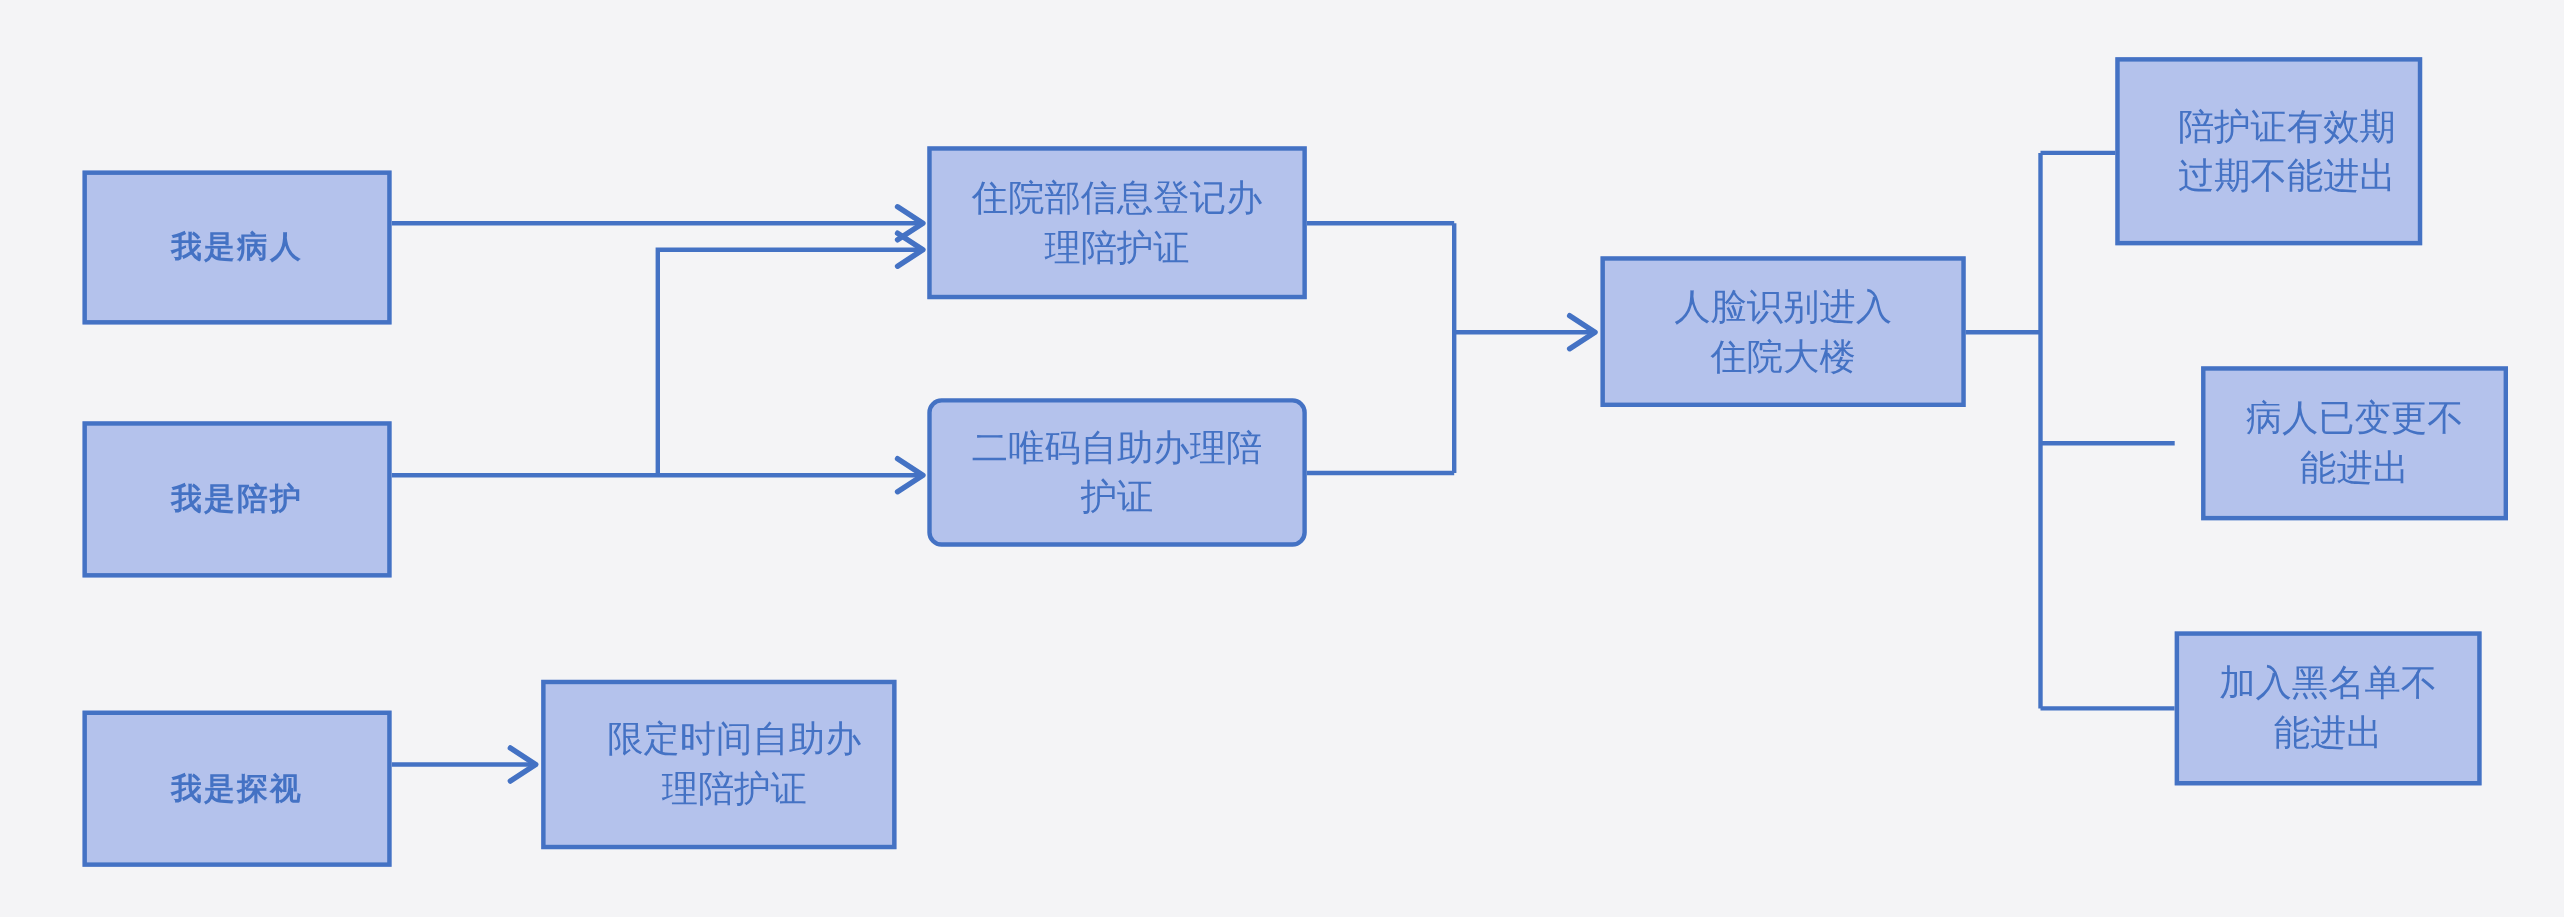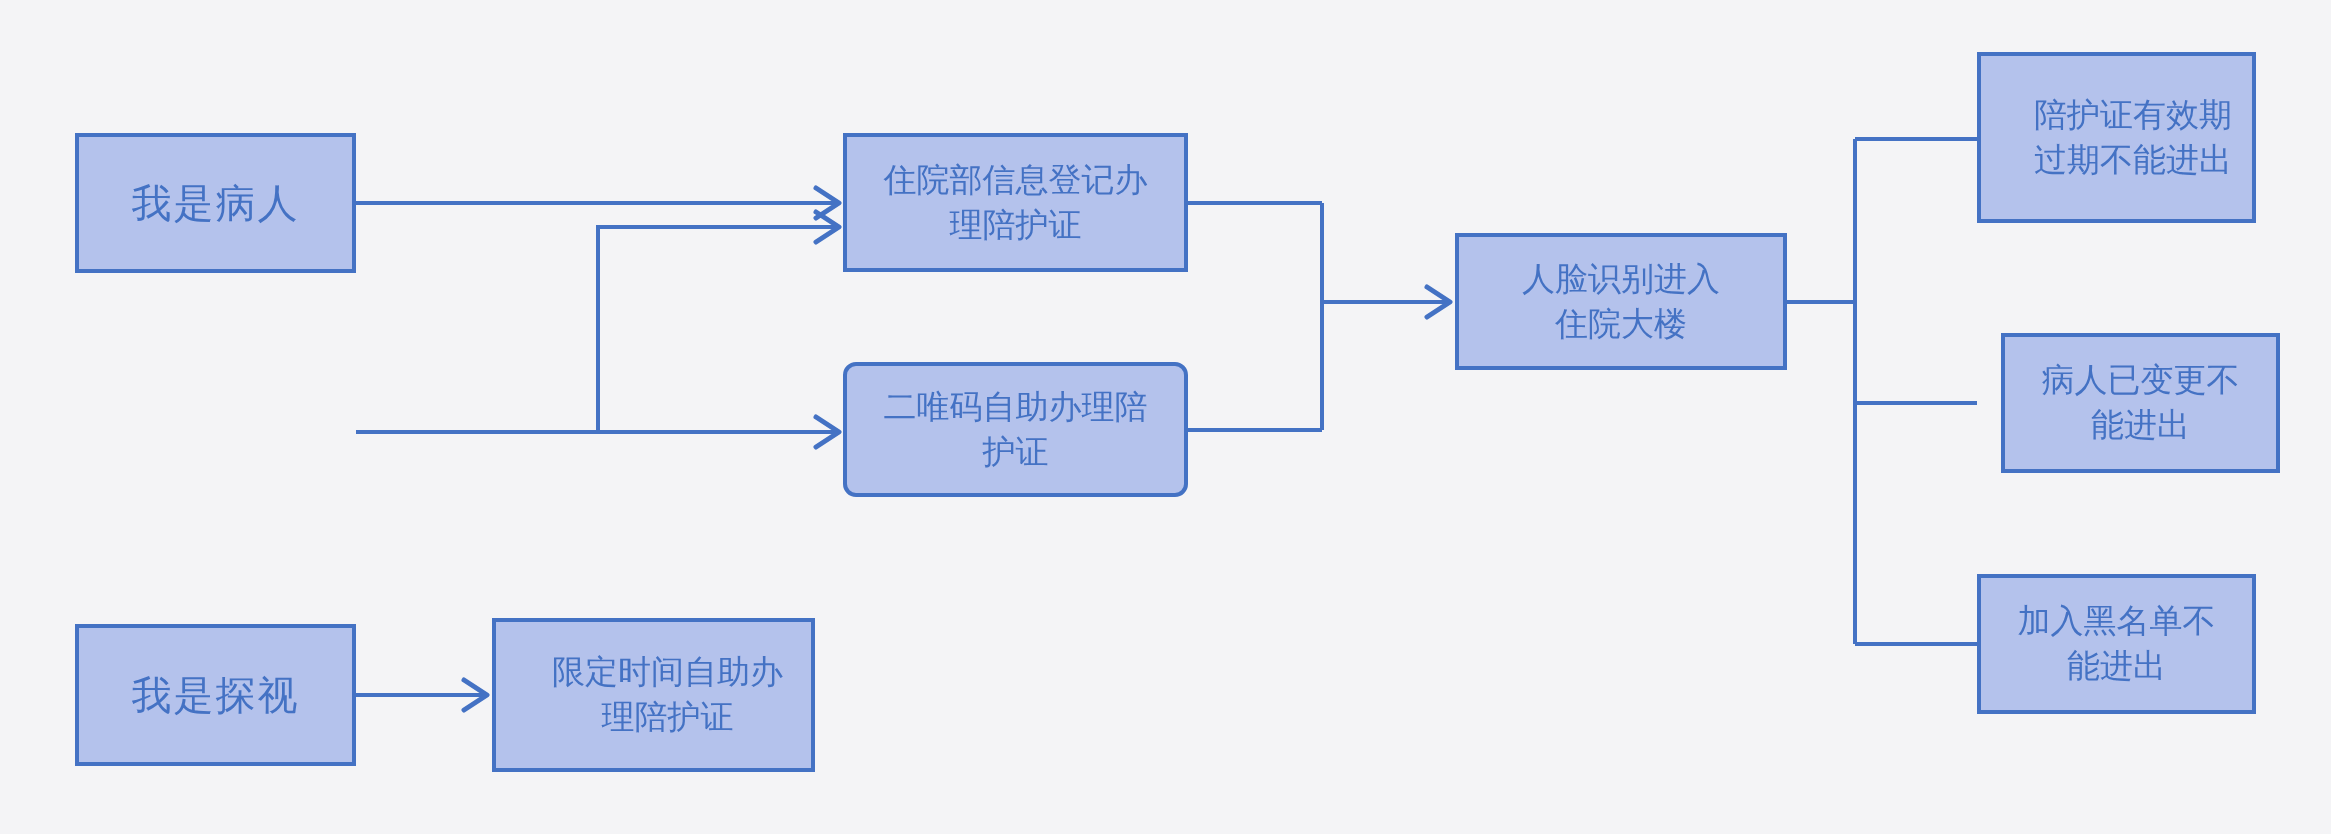--- a/index.html
+++ b/index.html
@@ -30,36 +30,37 @@
     color: #4472c4;
     display: flex;
     align-items: center;
     justify-content: center;
     text-align: center;
     white-space: pre-line;
     font-size: 33px;
     line-height: 1.35;
   }
   .node.actor {
-    font-weight: normal;
-    font-size: 40px;
+    font-weight: bold;
+    font-size: 28px;
     letter-spacing: 2px;
+    margin-top: 22px;
   }
   
   .n-patient   { left: 75px;   top: 133px; width: 281px; height: 140px; }
   .n-caregiver { left: 75px;   top: 361px; width: 281px; height: 142px; }
   .n-visitor   { left: 75px;   top: 624px; width: 281px; height: 142px; text-align: right; }
   
   .n-inpatient { left: 843px;  top: 133px; width: 345px; height: 139px; }
   .n-qr        { left: 843px;  top: 362px; width: 345px; height: 135px; border-radius: 13px; }
   .n-limited   { left: 492px;  top: 618px; width: 323px; height: 154px; padding-left: 28px; }
   
   .n-face      { left: 1455px; top: 233px; width: 332px; height: 137px; }
   
-  .n-expired   { left: 1977px; top: 52px;  width: 279px; height: 171px; padding-left: 33px; }
+  .n-expired   { left: 1923px; top: 52px;  width: 279px; height: 171px; padding-left: 33px; }
   .n-changed   { left: 1977px; top: 333px; width: 279px; height: 140px; margin-left: 24px; }
   .n-blacklist { left: 1977px; top: 574px; width: 279px; height: 140px; }
 </style>
 </head>
 <body>
 
 <div class="canvas">
 
   <svg class="edges" viewBox="0 0 2331 834" xmlns="http://www.w3.org/2000/svg">
     <defs>
@@ -84,20 +85,21 @@
 
       <path d="M1855,139 L1855,644"></path>
       <path d="M1855,139 L1977,139"></path>
       <path d="M1855,403 L1977,403"></path>
       <path d="M1855,644 L1977,644"></path>
       <path d="M1855,302 L1741,302" marker-end="url(#arrowR)"></path>
     </g>
   </svg>
 
   <div class="node actor n-patient">我是病人</div>
+  <div class="node actor n-caregiver">我是陪护</div>
   <div class="node actor n-visitor">我是探视</div>
 
   <div class="node n-inpatient">住院部信息登记办
 理陪护证</div>
   <div class="node n-qr">二唯码自助办理陪
 护证</div>
   <div class="node n-limited">限定时间自助办
 理陪护证</div>
 
   <div class="node n-face">人脸识别进入

